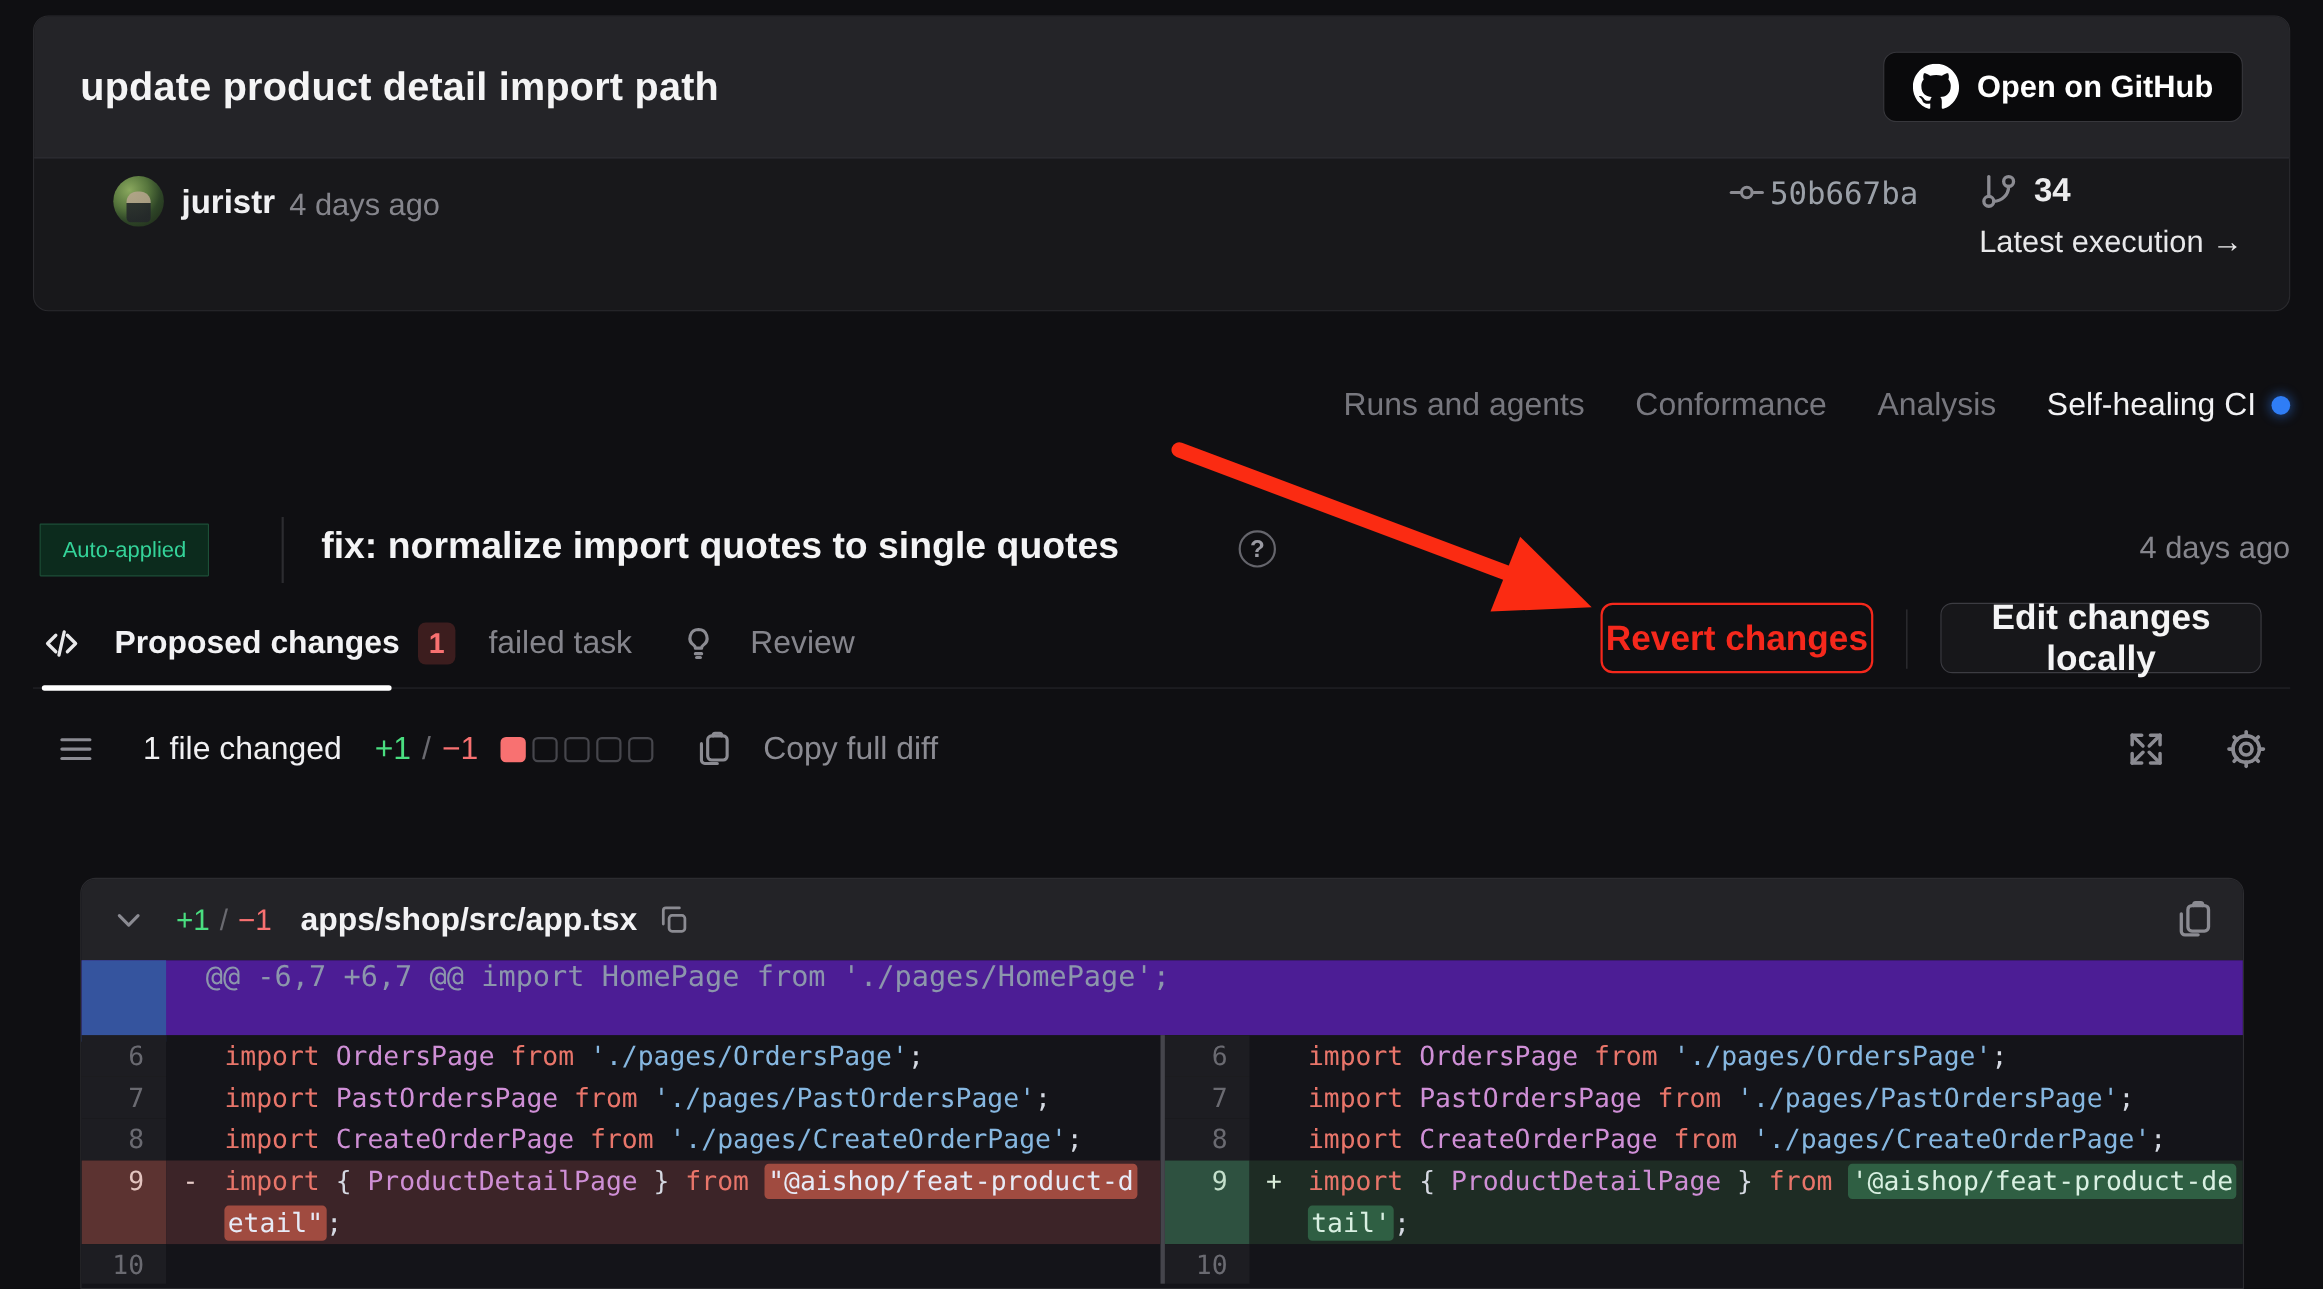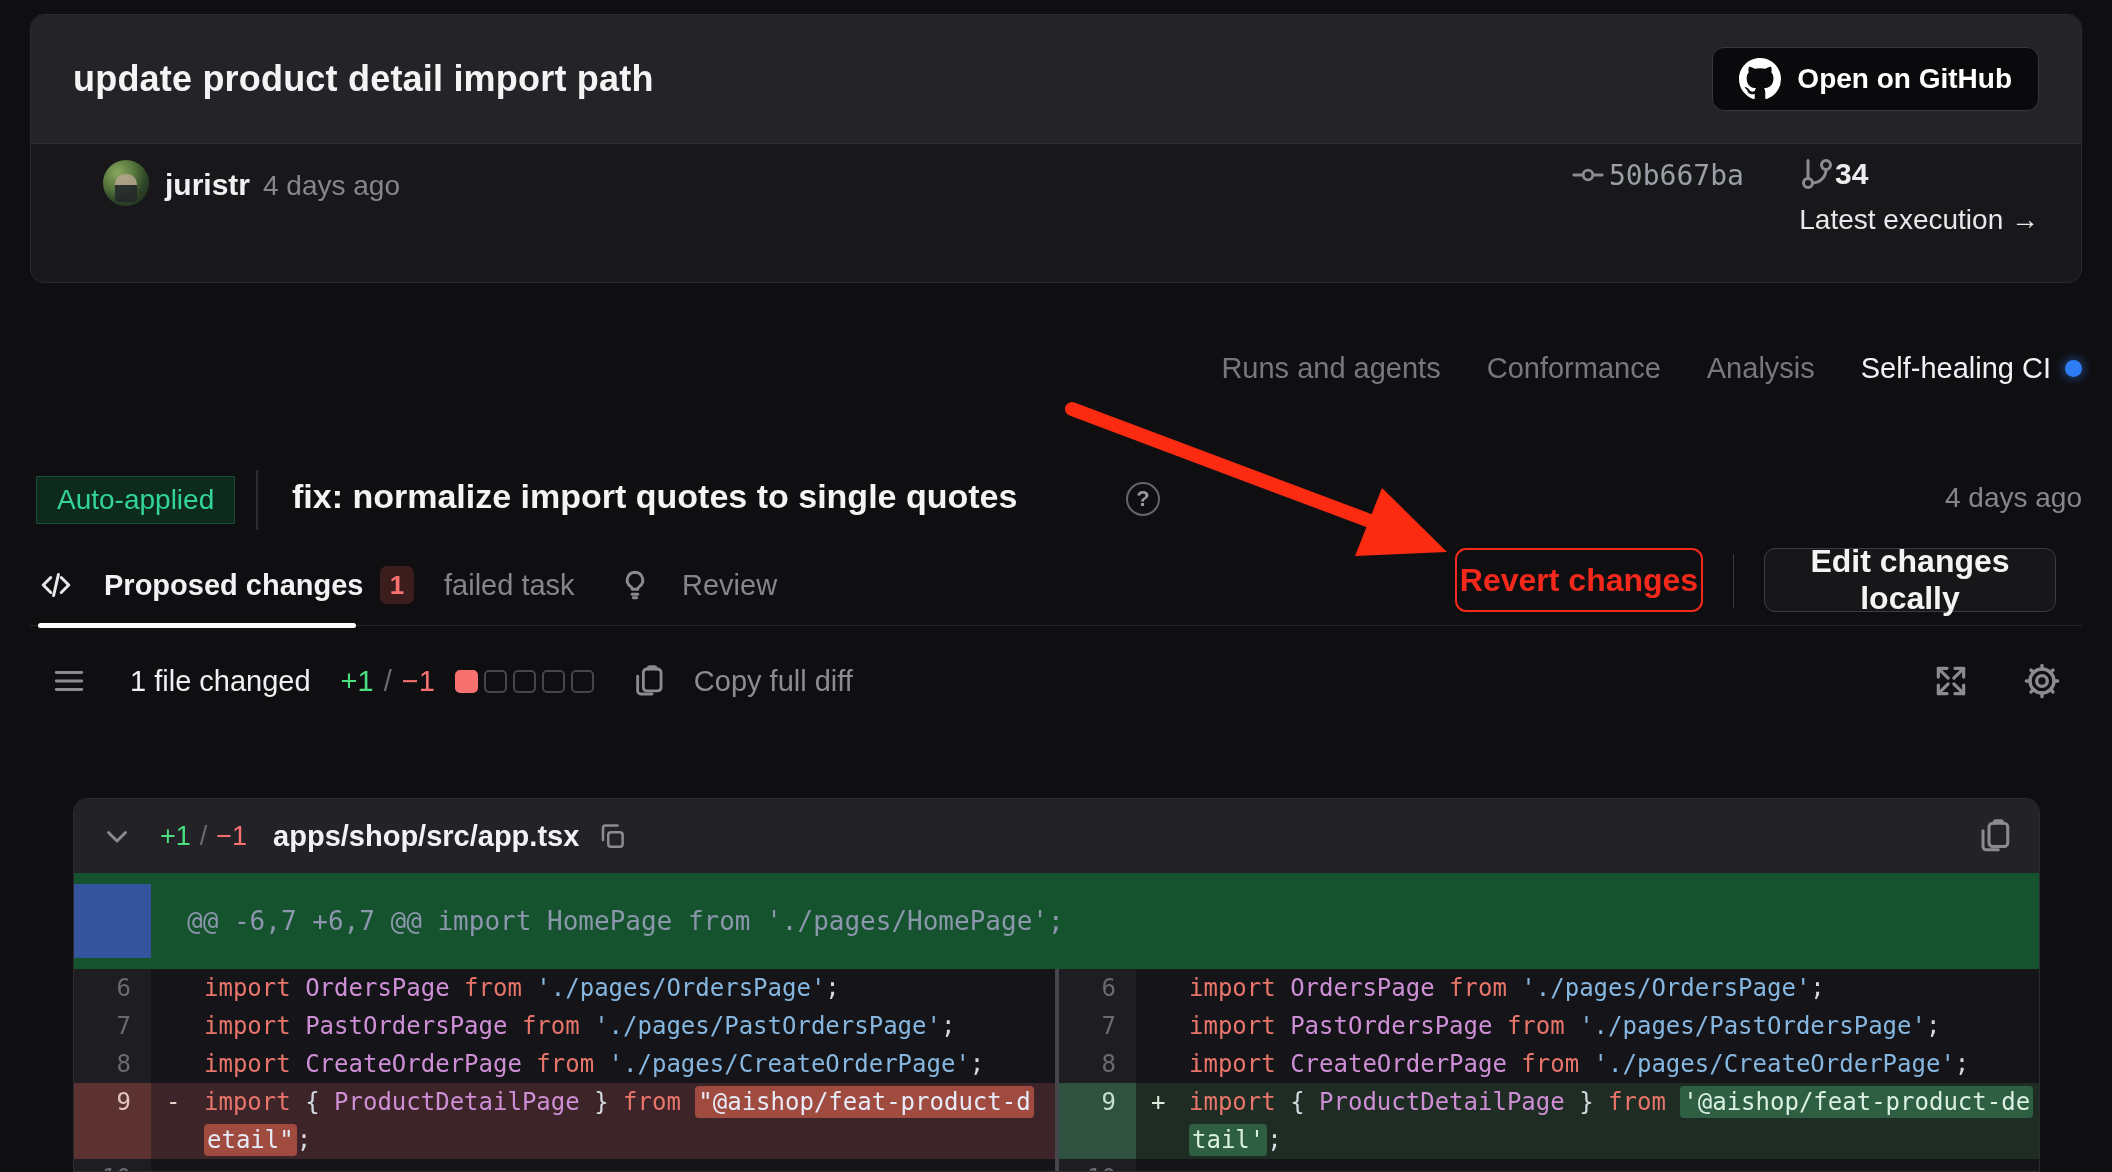--- a/index.html
+++ b/index.html
@@ -20,36 +20,36 @@
   .card1-body { position:relative; height:139px; }
   .avatar { position:absolute; left:72px; top:16px; width:46px; height:46px; border-radius:50%;
             background:radial-gradient(circle at 32% 28%, #8aa85e 0%, #55743c 38%, #2e4527 62%, #1b2417 100%); }
   .avatar::after { content:""; position:absolute; left:12px; top:14px; width:22px; height:28px;
                    border-radius:10px 10px 4px 4px;
                    background:linear-gradient(#b7a58e 0 38%, #23252a 38%); opacity:.85; }
   .author { position:absolute; left:134px; top:24px; font-size:30px; font-weight:600; color:#f0f0f2; }
   .commit-time { position:absolute; left:232px; top:26px; font-size:28px; color:#85858c; }
   .hash-group { position:absolute; left:1540px; top:14px; display:flex; align-items:center; gap:4px; }
   .hash { font-size:28px; color:#9ba0a8; }
-  .run-group { position:absolute; left:1768px; top:12px; display:flex; align-items:center; }
+  .run-group { position:absolute; left:1768px; top:12px; display:flex; align-items:center; gap:14px; }
   .run-num { font-size:30px; font-weight:600; color:#ececee; }
   .latest { position:absolute; right:42px; top:60px; font-size:28px; color:#e8e8ea; }
 
   
   .nav-tabs { position:absolute; top:352px; right:30px; display:flex; align-items:center; gap:46px; }
   .nav-tab { font-size:29px; color:#77777e; cursor:pointer; }
   .nav-tab.active { color:#f2f2f4; display:flex; align-items:center; gap:14px; }
   .blue-dot { width:17px; height:17px; border-radius:50%; background:#2f7df6;
               box-shadow:0 0 10px 2px rgba(47,125,246,.45); }
 
   
   .section-row { position:absolute; left:30px; top:470px; width:2052px; height:60px; }
   .badge { position:absolute; left:6px; top:6px; height:48px; padding:0 20px;
            display:flex; align-items:center; background:#0c2b1d; border:1px solid #1d5038;
-           border-radius:1px; color:#34d399; font-size:28px; }
+           border-radius:1px; color:#34d399; font-size:20px; }
   .sec-divider { position:absolute; left:226px; top:0; width:2px; height:60px; background:#2c2c30; }
   .section-title { position:absolute; left:262px; top:7px; font-size:34px; font-weight:700; color:#f4f4f5; }
   .q-circle { position:absolute; left:1096px; top:12px; width:34px; height:34px; border-radius:50%;
               border:2px solid #65656c; color:#9a9aa2; font-size:22px; font-weight:600;
               display:flex; align-items:center; justify-content:center; cursor:pointer; }
   .section-time { position:absolute; right:0; top:12px; font-size:28px; color:#85858c; }
 
   
   .tabbar { position:absolute; left:30px; top:558px; width:2052px; height:68px;
             border-bottom:1px solid #26262a; }
@@ -86,21 +86,21 @@
   
   .diff-card { position:absolute; left:73px; top:798px; width:1967px; height:374px;
                background:#141419; border:1px solid #2c2c30; border-radius:14px 14px 0 0; overflow:hidden; }
   .file-header { height:74px; background:#232327; display:flex; align-items:center; padding:0 26px; }
   .fh-add { font-size:27px; color:#4ade80; margin-left:26px; }
   .fh-slash { font-size:27px; color:#6a6a70; margin:0 9px; }
   .fh-del { font-size:27px; color:#f87171; }
   .filename { font-size:29px; font-weight:600; color:#f2f2f4; margin-left:26px; }
   .fh-copy { margin-left:18px; cursor:pointer; display:flex; }
   .fh-right { margin-left:auto; cursor:pointer; display:flex; }
-  .hunk-row { height:96px; background:#14532d; display:flex; align-items:center; }
+  .hunk-row { height:68px; background:#4c1d95; display:flex; align-items:flex-start; }
   .hunk-gutter { width:77px; height:74px; background:#35549e; flex:0 0 77px; }
   .hunk-text { font-size:26px; color:#8c96ac; margin-left:36px; white-space:pre; }
 
   .diff-body { display:flex; height:226px; }
   .pane { width:981px; flex:0 0 981px; overflow:hidden; }
   .pane-divider { width:4px; flex:0 0 4px; background:#45454c; }
   .pane.right { width:905px; flex:1; }
 
   .drow { display:flex; }
   .gut { flex:0 0 77px; width:77px; text-align:right; padding-right:20px;

